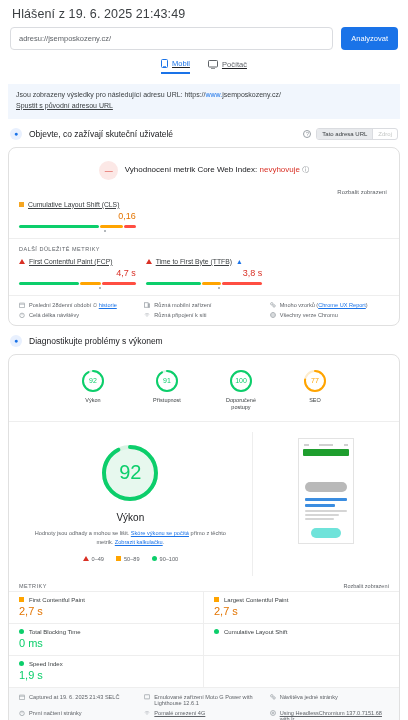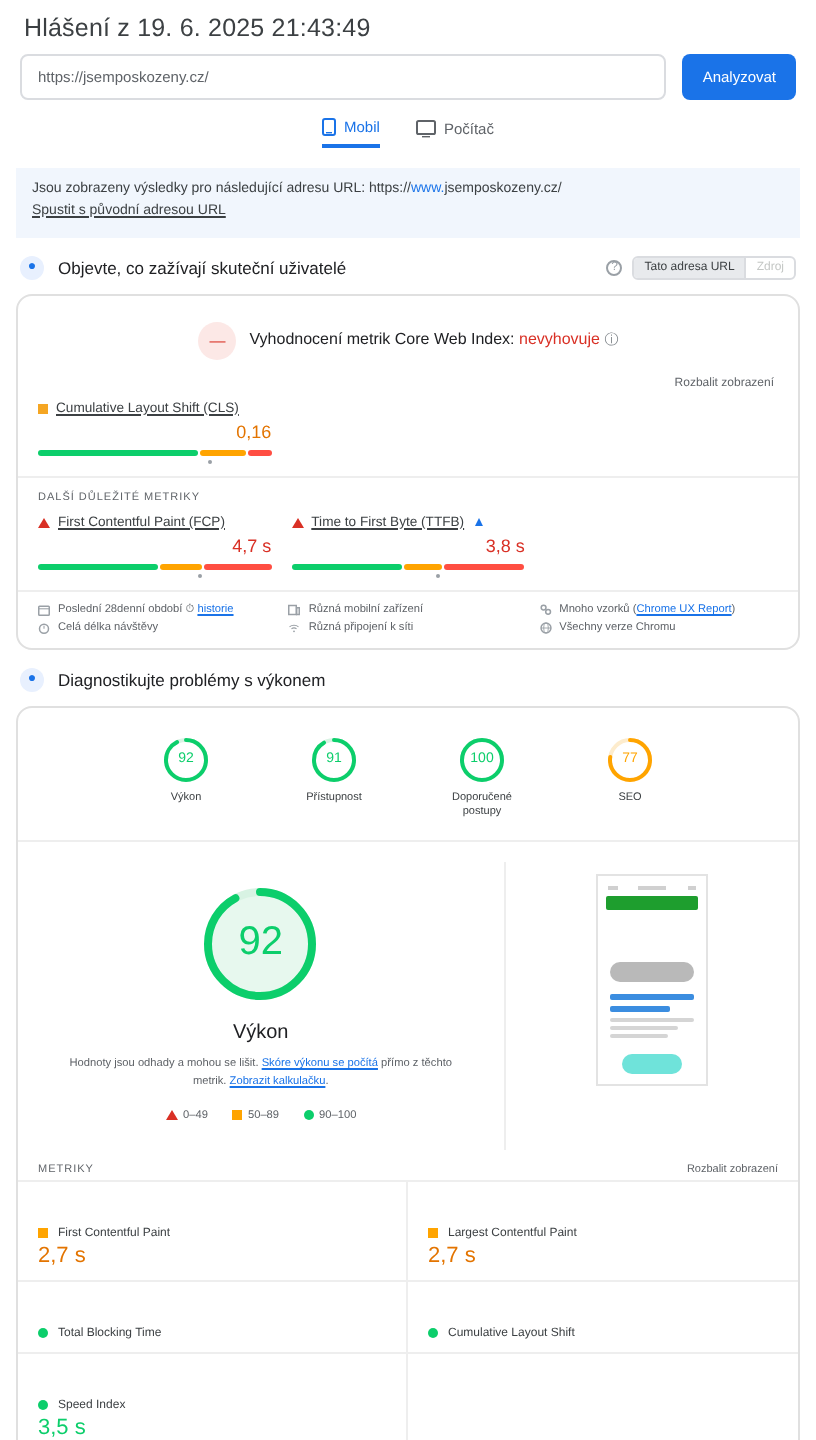--- a/index.html
+++ b/index.html
@@ -47,20 +47,21 @@
     font-size: 7.5px;
     font-family: "Liberation Sans", sans-serif;
     cursor: pointer;
     white-space: nowrap;
   }
 
   
   .tabs {
     display: flex; justify-content: center; gap: 18px;
     margin-top: 9px;
+    text-decoration: underline;
   }
   .tab {
     display: flex; align-items: center; gap: 4px;
     font-size: 7.5px;
     padding-bottom: 4px;
     cursor: pointer;
     color: #5f6368;
   }
   .tab.active { color: #1a73e8; border-bottom: 2px solid #1a73e8; }
   .tab svg { display:block; }
@@ -223,21 +224,21 @@
   .ph-btn{height:10px;background:#6fe3da;border-radius:5px;margin:8px 9px 0 9px;}
 
   
   .metrics-head {
     display:flex;justify-content:space-between;align-items:center;
     padding: 7px 10px 2px 10px;
   }
   .metrics-head .lbl{font-size:5.5px;color:#5f6368;letter-spacing:0.5px;}
   .metrics-head .exp{font-size:5.5px;color:#5f6368;}
   .lab-grid { display:grid; grid-template-columns:1fr 1fr; }
-  .lab-cell { padding: 23px 10px 6px 10px; border-top:1px solid #eee; }
+  .lab-cell { padding: 5px 10px 6px 10px; border-top:1px solid #eee; }
   .lab-cell:nth-child(odd){ border-right:1px solid #eee; }
   .lab-name { display:flex;align-items:center;gap:5px;font-size:6px;color:#3c4043;}
   .dot { width:5px;height:5px;border-radius:50%; flex:none;}
   .dot.g{background:#0cce6b;}
   .sq { width:5px;height:5px; flex:none;}
   .sq.o{background:#ffa400;}
   .lab-val { font-size:11px; margin-top:2px; }
   .lab-val.g{color:#0cce6b;} .lab-val.o{color:#e37400;}
 
   .env {
@@ -245,21 +246,21 @@
     display:grid; grid-template-columns:1fr 1fr 1fr;
     gap:4px 6px; padding: 6px 10px 7px 10px;
   }
 </style>
 </head>
 <body>
 
 <div class="page-title">Hlášení z 19. 6. 2025 21:43:49</div>
 
 <div class="url-row">
-  <div class="url-input">https://jsemposkozeny.cz/</div>
+  <div class="url-input">adresu://jsemposkozeny.cz/</div>
   <button class="analyze-btn">Analyzovat</button>
 </div>
 
 <div class="tabs">
   <div class="tab active">
     <span>
       <svg width="7" height="9" viewBox="0 0 7 9">
           <rect x="0.5" y="0.5" width="6" height="8" rx="1" fill="none" stroke="#1a73e8"></rect>
           <rect x="2" y="7" width="3" height="0.7" fill="#1a73e8"></rect>
         </svg>
@@ -519,33 +520,34 @@
           <span class="sq o"></span>
           <span>Largest Contentful Paint</span>
         </div>
       <div class="lab-val o">2,7 s</div>
     </div>
     <div class="lab-cell">
       <div class="lab-name">
           <span class="dot g"></span>
           <span>Total Blocking Time</span>
         </div>
+      <div class="lab-val g">0 ms</div>
     </div>
     <div class="lab-cell">
       <div class="lab-name">
           <span class="dot g"></span>
           <span>Cumulative Layout Shift</span>
         </div>
     </div>
     <div class="lab-cell">
       <div class="lab-name">
           <span class="dot g"></span>
           <span>Speed Index</span>
         </div>
-      <div class="lab-val g">3,5 s</div>
+      <div class="lab-val g">1,9 s</div>
     </div>
     <div class="lab-cell"></div>
   </div>
 
   <div class="env">
     <div class="fi">
       <svg width="6" height="6" viewBox="0 0 8 8">
           <rect x="0.5" y="1.5" width="7" height="6" rx="0.5" fill="none" stroke="#9aa0a6"></rect>
           <path d="M0.5 3.2H7.5" stroke="#9aa0a6" stroke-width="0.7"></path>
         </svg>

